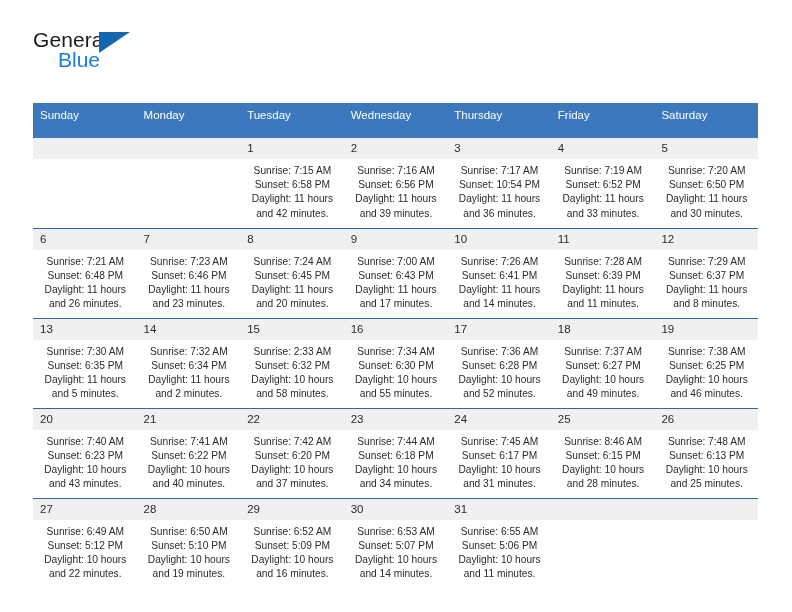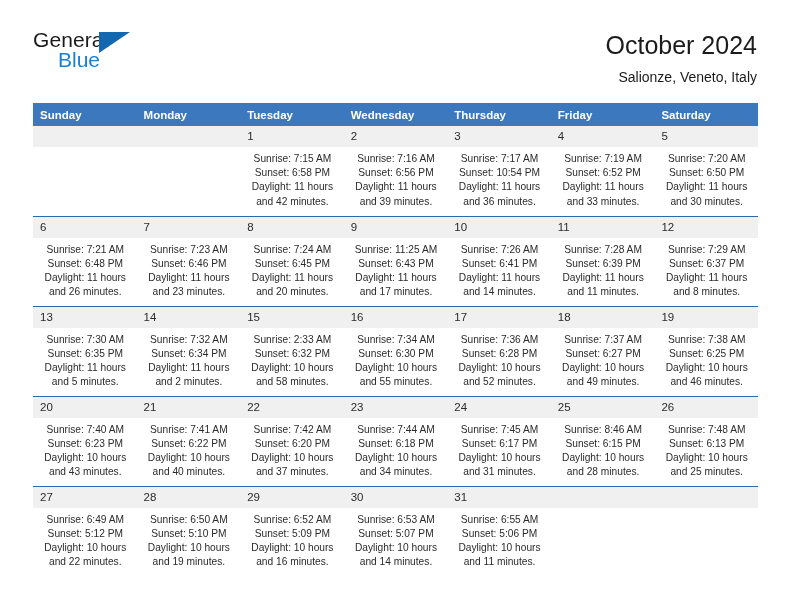--- a/index.html
+++ b/index.html
@@ -79,23 +79,23 @@
   }
   table.cal {
     width: 725px;
     border-collapse: collapse;
     table-layout: fixed;
   }
   thead th {
     background: #3b78bd;
     color: #ffffff;
     font-size: 11.5px;
-    font-weight: bold;
+    font-weight: normal;
     text-align: left;
-    padding: 6px 0 4px 7px;
+    padding: 6px 0 16px 7px;
     height: 22px;
     line-height: 13px;
   }
   tbody td {
     vertical-align: top;
     padding: 0;
     border-top: 1.3px solid #2c6aab;
     height: 90px;
     background: #ffffff;
   }
@@ -122,24 +122,20 @@
 </head>
 <body>
 
 <div class="page">
 
   <div class="top">
     <div class="logo">
       <span class="logo-general">General</span>
       <span class="logo-tri"></span>
       <span class="logo-blue">Blue</span>
-    </div>
-    <div class="titles">
-      <div class="cal-title">October 2024</div>
-      <div class="cal-sub">Salionze, Veneto, Italy</div>
     </div>
   </div>
 
   <div class="cal-wrap">
     <table class="cal">
       <thead>
         <tr id="weekday-row">
             <th>Sunday</th>
             <th>Monday</th>
             <th>Tuesday</th>
@@ -219,21 +215,21 @@
               <div class="daynum">8</div>
               <div class="info">
                 <div>Sunrise: 7:24 AM</div>
                 <div>Sunset: 6:45 PM</div>
                 <div class="dl">Daylight: 11 hours and 20 minutes.</div>
               </div>
             </td>
             <td>
               <div class="daynum">9</div>
               <div class="info">
-                <div>Sunrise: 11:25 AM</div>
+                <div>Sunrise: 7:00 AM</div>
                 <div>Sunset: 6:43 PM</div>
                 <div class="dl">Daylight: 11 hours and 17 minutes.</div>
               </div>
             </td>
             <td>
               <div class="daynum">10</div>
               <div class="info">
                 <div>Sunrise: 7:26 AM</div>
                 <div>Sunset: 6:41 PM</div>
                 <div class="dl">Daylight: 11 hours and 14 minutes.</div>

